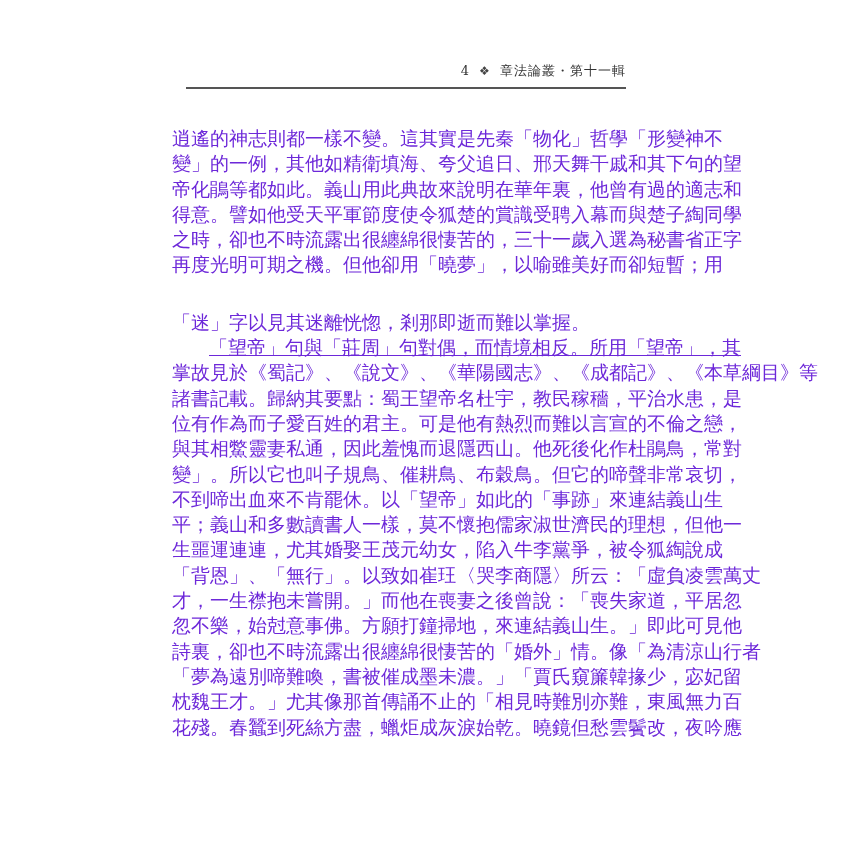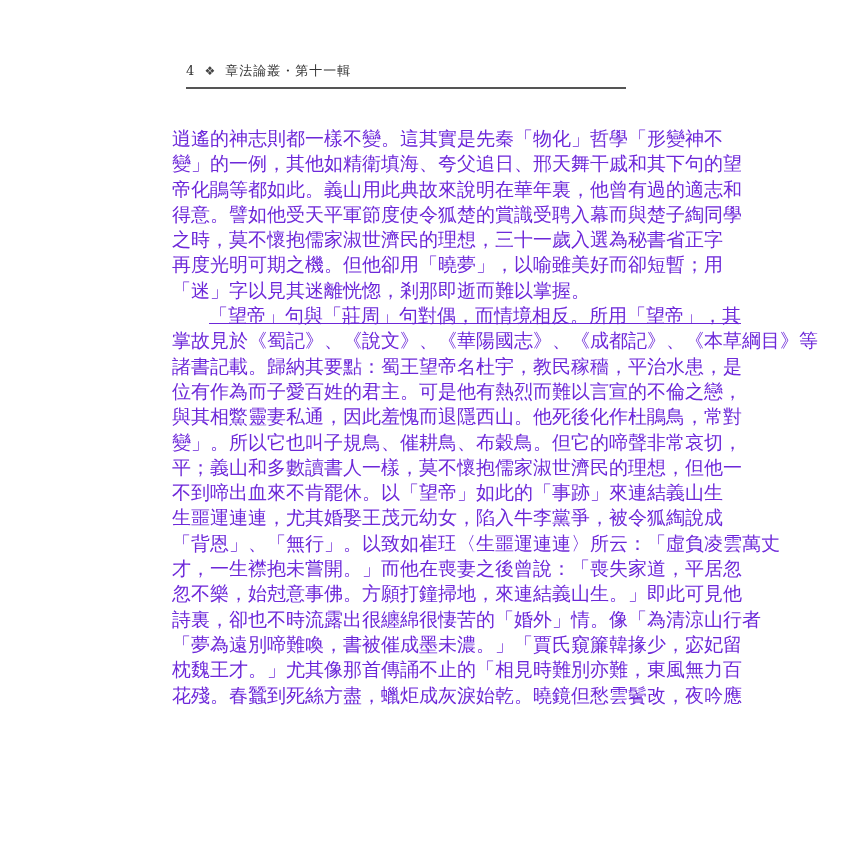--- a/index.html
+++ b/index.html
@@ -1,55 +1,55 @@
 <!DOCTYPE html>
 <html><head>
   <meta charset="utf-8">
   <style>
     html, body { margin: 0; padding: 0; background: #ffffff; }
     body { width: 850px; height: 850px; position: relative; overflow: hidden;
       font-family: "DejaVu Serif", "Liberation Serif", serif; color: #222; }
     .header { position: absolute; left: 186px; top: 62px; width: 440px; height: 20px;
-      font-size: 13px; color: #333; letter-spacing: 1px; }
+      font-size: 13px; color: #333; letter-spacing: 1px; text-align: right; }
     .header .pg { margin-right: 4px; }
     .header .orn { color: #444; margin-right: 4px; font-size: 12px; }
     .rule { position: absolute; left: 186px; top: 87px; width: 440px; height: 2px; background: #555; }
     .body-text { position: absolute; left: 172px; top: 126px; width: 442px;
       font-size: 19px; line-height: 25.3px; color: #6d28d9; }
     .line { white-space: nowrap; height: 25.3px; text-align: justify; text-align-last: justify; display: block; }
-    .line.last { text-align-last: left; }
+    .line.last { text-align-last: left; margin-top: 32px; }
     .line.indent { padding-left: 37px; text-decoration: underline; }
   </style>
 </head>
 <body>
 
 <div class="header">
   <span class="pg">4</span>
   <span class="orn">❖</span>
   <span>章法論叢・第十一輯</span>
 </div>
 <div class="rule"></div>
 
 <div class="body-text">
   <span class="line">逍遙的神志則都一樣不變。這其實是先秦「物化」哲學「形變神不</span>
   <span class="line">變」的一例，其他如精衛填海、夸父追日、邢天舞干戚和其下句的望</span>
   <span class="line">帝化鵑等都如此。義山用此典故來說明在華年裏，他曾有過的適志和</span>
   <span class="line">得意。譬如他受天平軍節度使令狐楚的賞識受聘入幕而與楚子綯同學</span>
-  <span class="line">之時，莫不懷抱儒家淑世濟民的理想，三十一歲入選為秘書省正字</span>
+  <span class="line">之時，卻也不時流露出很纏綿很悽苦的，三十一歲入選為秘書省正字</span>
   <span class="line">再度光明可期之機。但他卻用「曉夢」，以喻雖美好而卻短暫；用</span>
   <span class="line last">「迷」字以見其迷離恍惚，剎那即逝而難以掌握。</span>
   <span class="line indent">「望帝」句與「莊周」句對偶，而情境相反。所用「望帝」，其</span>
   <span class="line">掌故見於《蜀記》、《說文》、《華陽國志》、《成都記》、《本草綱目》等</span>
   <span class="line">諸書記載。歸納其要點：蜀王望帝名杜宇，教民稼穡，平治水患，是</span>
   <span class="line">位有作為而子愛百姓的君主。可是他有熱烈而難以言宣的不倫之戀，</span>
   <span class="line">與其相鱉靈妻私通，因此羞愧而退隱西山。他死後化作杜鵑鳥，常對</span>
   <span class="line">變」。所以它也叫子規鳥、催耕鳥、布穀鳥。但它的啼聲非常哀切，</span>
+  <span class="line">不到啼出血來不肯罷休。以「望帝」如此的「事跡」來連結義山生</span>
   <span class="line">平；義山和多數讀書人一樣，莫不懷抱儒家淑世濟民的理想，但他一</span>
-  <span class="line">不到啼出血來不肯罷休。以「望帝」如此的「事跡」來連結義山生</span>
   <span class="line">生噩運連連，尤其婚娶王茂元幼女，陷入牛李黨爭，被令狐綯說成</span>
-  <span class="line">「背恩」、「無行」。以致如崔玨〈生噩運連連〉所云：「虛負凌雲萬丈</span>
+  <span class="line">「背恩」、「無行」。以致如崔玨〈哭李商隱〉所云：「虛負凌雲萬丈</span>
   <span class="line">才，一生襟抱未嘗開。」而他在喪妻之後曾說：「喪失家道，平居忽</span>
   <span class="line">忽不樂，始尅意事佛。方願打鐘掃地，來連結義山生。」即此可見他</span>
   <span class="line">詩裏，卻也不時流露出很纏綿很悽苦的「婚外」情。像「為清涼山行者</span>
   <span class="line">「夢為遠別啼難喚，書被催成墨未濃。」「賈氏窺簾韓掾少，宓妃留</span>
   <span class="line">枕魏王才。」尤其像那首傳誦不止的「相見時難別亦難，東風無力百</span>
   <span class="line">花殘。春蠶到死絲方盡，蠟炬成灰淚始乾。曉鏡但愁雲鬢改，夜吟應</span>
 </div>
 
 </body></html>

